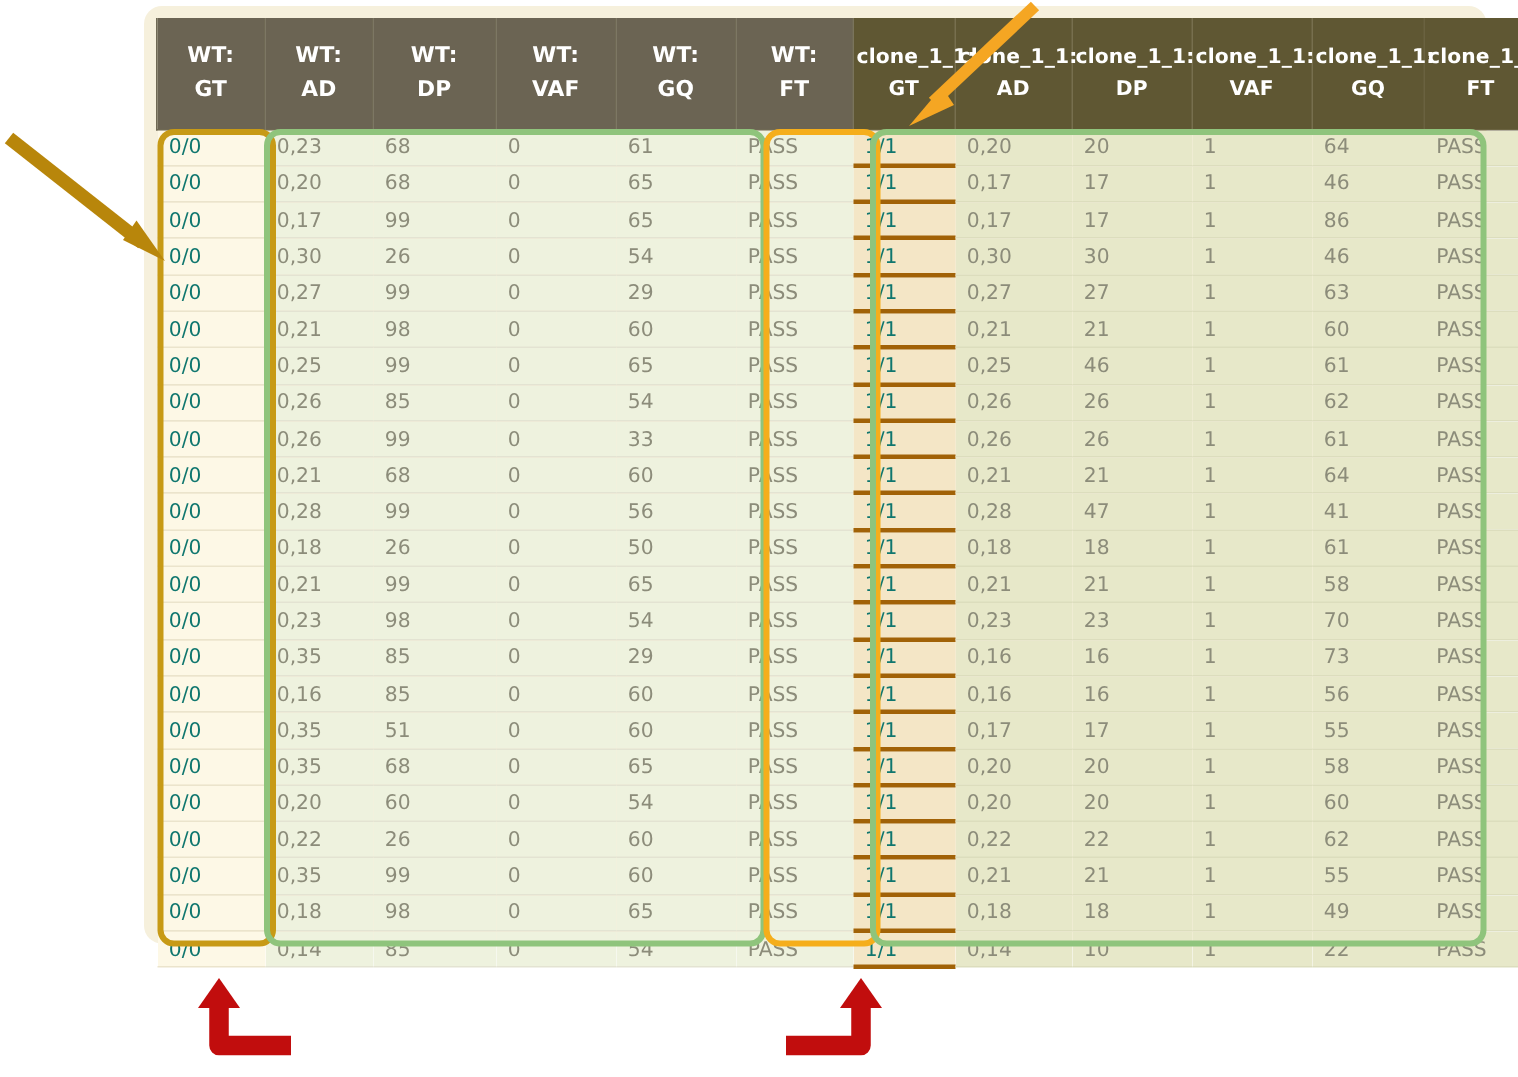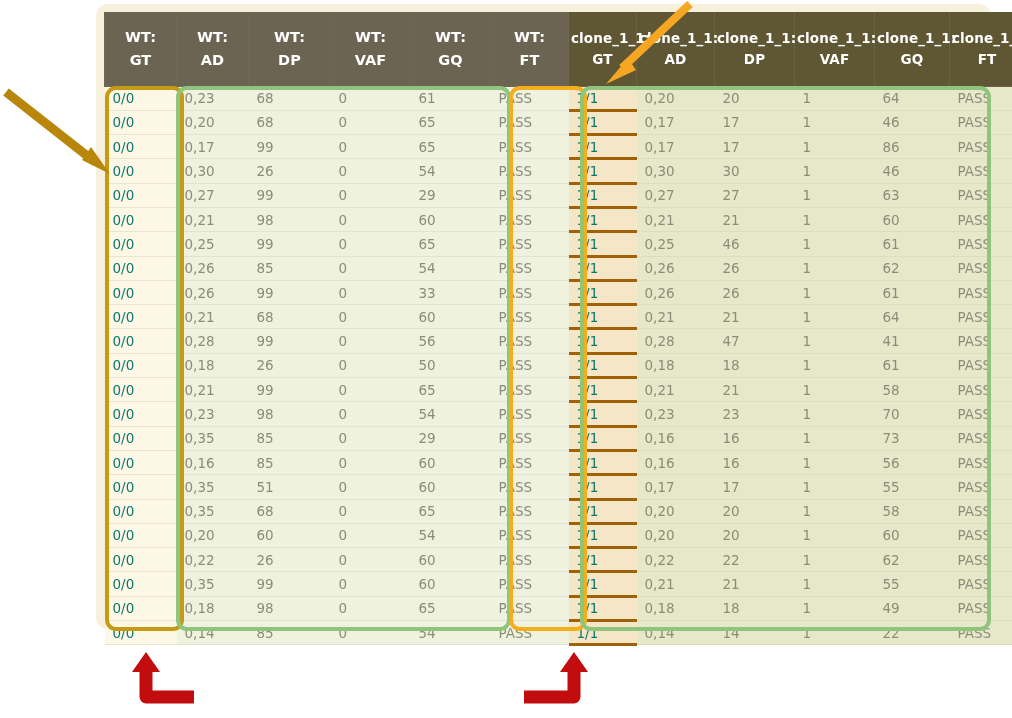--- a/index.html
+++ b/index.html
@@ -489,21 +489,21 @@
         </tr>
         <tr>
           <td class="gt">0/0</td>
           <td>0,14</td>
           <td>85</td>
           <td>0</td>
           <td>54</td>
           <td>PASS</td>
           <td class="c gt">1/1</td>
           <td class="c">0,14</td>
-          <td class="c">14</td>
+          <td class="c">10</td>
           <td class="c">1</td>
           <td class="c">22</td>
           <td class="c">PASS</td>
         </tr>
       </tbody>
   </table>
 </div>
 
 <div class="hl" id="hl-wt-gt"></div>
 <div class="hl" id="hl-wt-rest"></div>

